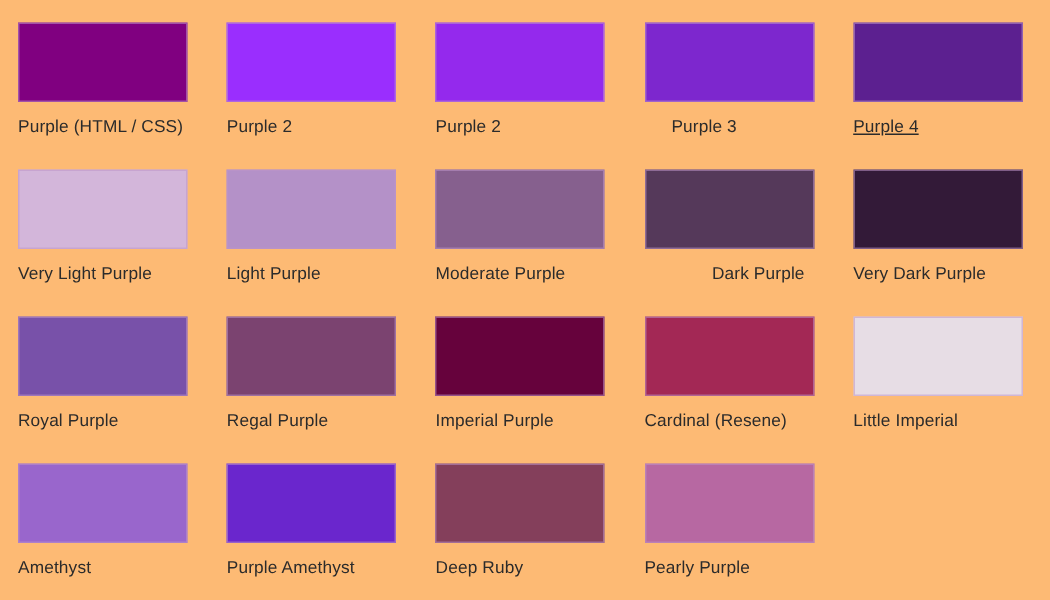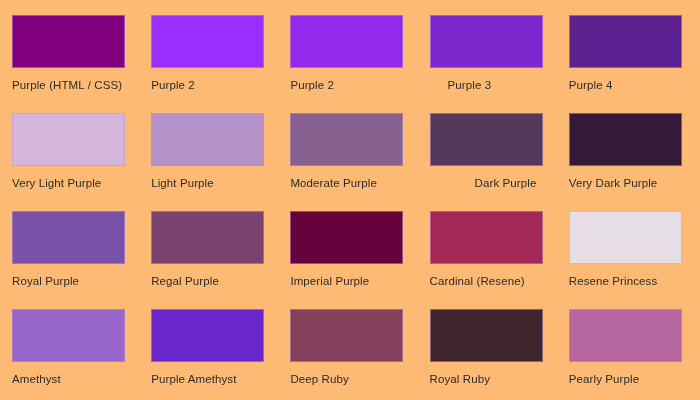--- a/index.html
+++ b/index.html
@@ -64,21 +64,21 @@
     <div class="swatch-cell">
       <span class="swatch-chip" style="background-color: rgb(148, 41, 237);"></span>
       <span class="swatch-label" style="color: rgb(43, 43, 43);">Purple 2</span>
     </div>
     <div class="swatch-cell">
       <span class="swatch-chip" style="background-color: rgb(125, 39, 206);"></span>
       <span class="swatch-label" style="color: rgb(43, 43, 43); padding-left: 18px;">Purple 3</span>
     </div>
     <div class="swatch-cell">
       <span class="swatch-chip" style="background-color: rgb(92, 32, 144);"></span>
-      <span class="swatch-label" style="color: rgb(43, 43, 43);">Purple 4</span>
+      <span class="swatch-label" style="color: rgb(43, 43, 43); text-decoration: underline;">Purple 4</span>
     </div>
     <div class="swatch-cell">
       <span class="swatch-chip" style="background-color: rgb(211, 182, 218);"></span>
       <span class="swatch-label" style="color: rgb(43, 43, 43);">Very Light Purple</span>
     </div>
     <div class="swatch-cell">
       <span class="swatch-chip" style="background-color: rgb(180, 145, 200);"></span>
       <span class="swatch-label" style="color: rgb(43, 43, 43);">Light Purple</span>
     </div>
     <div class="swatch-cell">
@@ -104,35 +104,31 @@
     <div class="swatch-cell">
       <span class="swatch-chip" style="background-color: rgb(102, 2, 60);"></span>
       <span class="swatch-label" style="color: rgb(43, 43, 43);">Imperial Purple</span>
     </div>
     <div class="swatch-cell">
       <span class="swatch-chip" style="background-color: rgb(163, 40, 85);"></span>
       <span class="swatch-label" style="color: rgb(43, 43, 43);">Cardinal (Resene)</span>
     </div>
     <div class="swatch-cell">
       <span class="swatch-chip" style="background-color: rgb(231, 221, 229);"></span>
-      <span class="swatch-label" style="color: rgb(43, 43, 43);">Resene Princess</span>
+      <span class="swatch-label" style="color: rgb(43, 43, 43);">Little Imperial</span>
     </div>
     <div class="swatch-cell">
       <span class="swatch-chip" style="background-color: rgb(153, 102, 204);"></span>
       <span class="swatch-label" style="color: rgb(43, 43, 43);">Amethyst</span>
     </div>
     <div class="swatch-cell">
       <span class="swatch-chip" style="background-color: rgb(106, 38, 205);"></span>
       <span class="swatch-label" style="color: rgb(43, 43, 43);">Purple Amethyst</span>
     </div>
     <div class="swatch-cell">
       <span class="swatch-chip" style="background-color: rgb(132, 63, 91);"></span>
       <span class="swatch-label" style="color: rgb(43, 43, 43); text-align: center;">Deep Ruby</span>
     </div>
     <div class="swatch-cell">
-      <span class="swatch-chip" style="background-color: rgb(64, 37, 44);"></span>
-      <span class="swatch-label" style="color: rgb(43, 43, 43);">Royal Ruby</span>
-    </div>
-    <div class="swatch-cell">
       <span class="swatch-chip" style="background-color: rgb(183, 104, 162);"></span>
       <span class="swatch-label" style="color: rgb(43, 43, 43);">Pearly Purple</span>
     </div>
   </main>
 
 </body></html>

